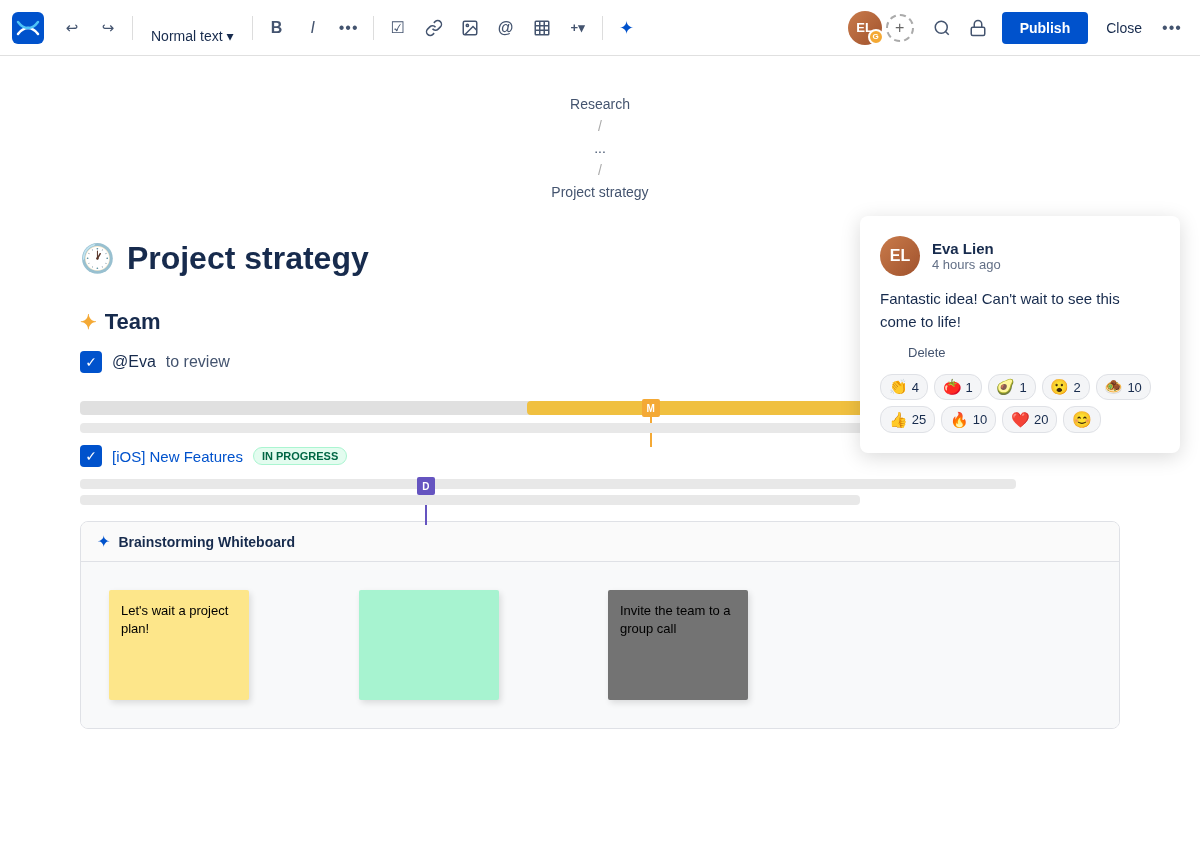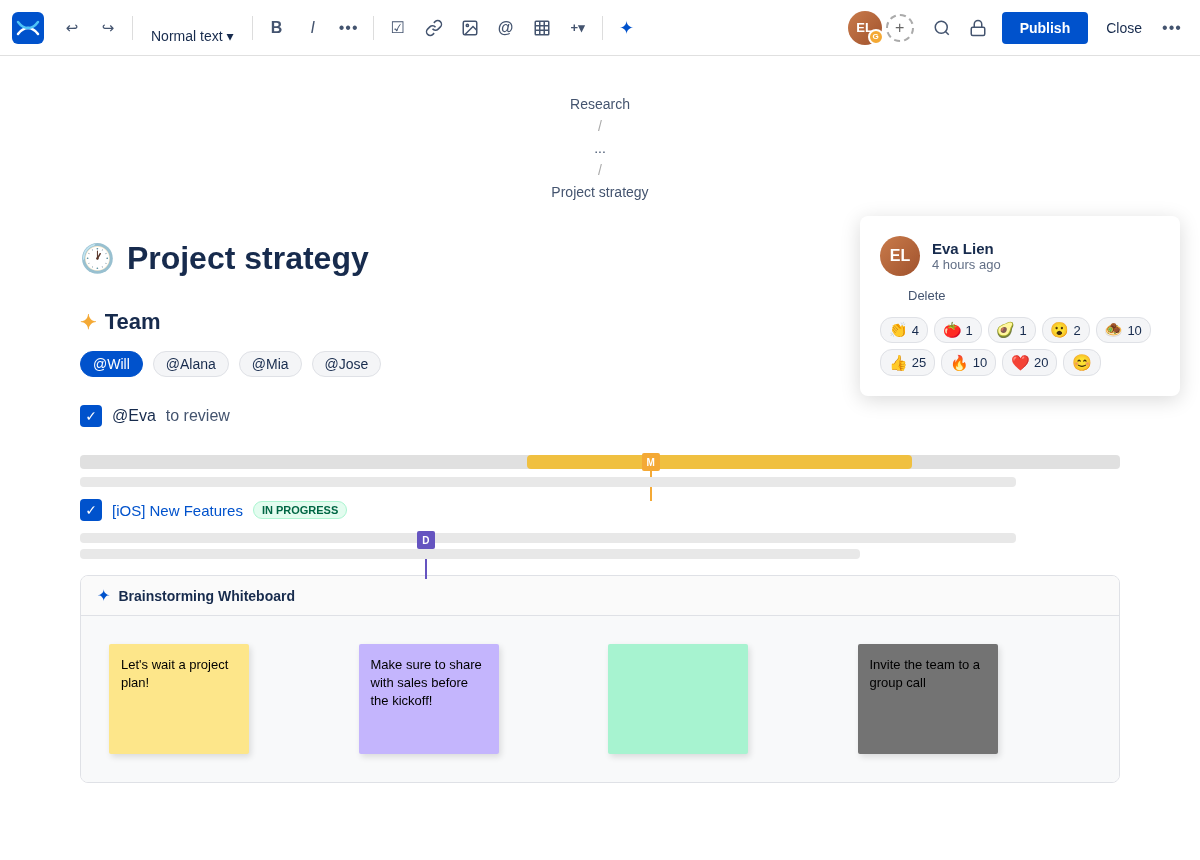--- a/index.html
+++ b/index.html
@@ -298,26 +298,20 @@
     <div class="page-title">
       <span class="page-title-icon">🕐</span>
       <h1>Project strategy</h1>
     </div>
 
     <div class="section-heading">
       <span class="sparkle-icon">✦</span>
       <span>Team</span>
     </div>
 
-    <div class="mentions-row">
-      <span class="mention-tag active">@Will</span>
-      <span class="mention-tag normal">@Alana</span>
-      <span class="mention-tag normal">@Mia</span>
-      <span class="mention-tag normal">@Jose</span>
-    </div>
 
     <div class="task-row">
       <div class="task-checkbox">
         <span class="task-checkbox-check">✓</span>
       </div>
       <span class="task-text">@Eva</span>
       <span class="task-label">to review</span>
     </div>
 
     <div class="gantt-area" style="margin-bottom:12px;">
@@ -353,25 +347,20 @@
 
     <div class="whiteboard-section">
       <div class="whiteboard-header">
         <span class="whiteboard-icon">✦</span>
         <span class="whiteboard-title">Brainstorming Whiteboard</span>
       </div>
       <div class="whiteboard-body">
         <div style="padding:8px;">
           <div class="sticky-note sticky-yellow">
             <span>Let's wait a project plan!</span>
-          </div>
-        </div>
-        <div style="padding:8px;">
-          <div class="sticky-note sticky-purple">
-            <span>Make sure to share with sales before the kickoff!</span>
           </div>
         </div>
         <div style="padding:8px;">
           <div class="sticky-note sticky-green">
             <span></span>
           </div>
         </div>
         <div style="padding:8px;">
           <div class="sticky-note sticky-yellow2">
             <span>Invite the team to a group call</span>
@@ -381,20 +370,21 @@
     </div>
 
     <div class="comment-popup">
       <div class="comment-header">
         <div class="comment-avatar">EL</div>
         <div>
           <div class="comment-author">Eva Lien</div>
           <div class="comment-time">4 hours ago</div>
         </div>
       </div>
+      <div class="comment-text">Fantastic idea! Can't wait to see this come to life!</div>
       <div class="comment-delete">Delete</div>
       <div class="reactions-row">
         <button class="reaction-btn">
           <span class="reaction-emoji">👏</span>
           <span class="reaction-count">4</span>
         </button>
         <button class="reaction-btn">
           <span class="reaction-emoji">🍅</span>
           <span class="reaction-count">1</span>
         </button>

